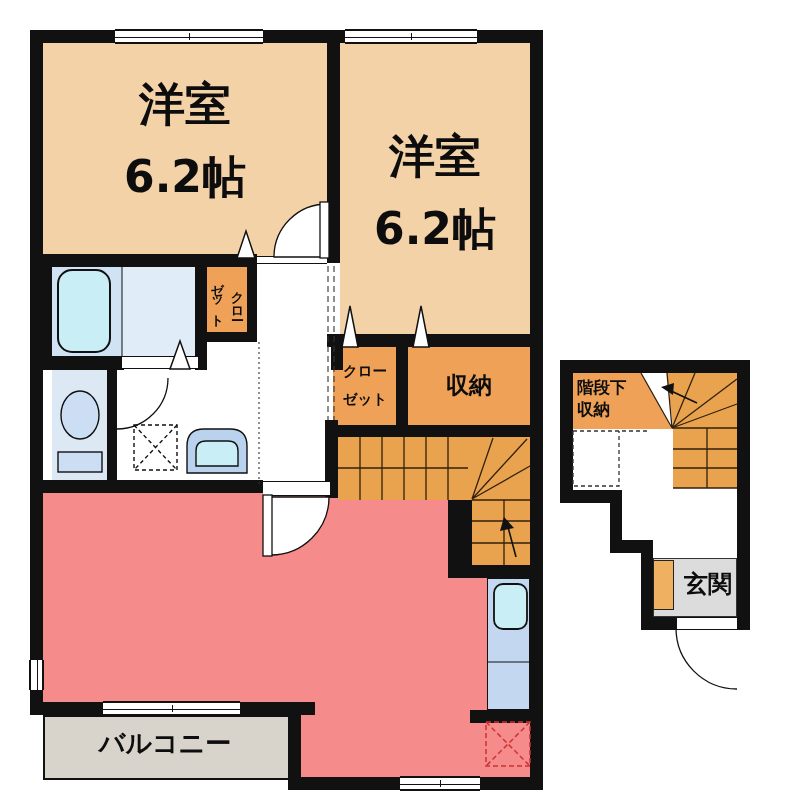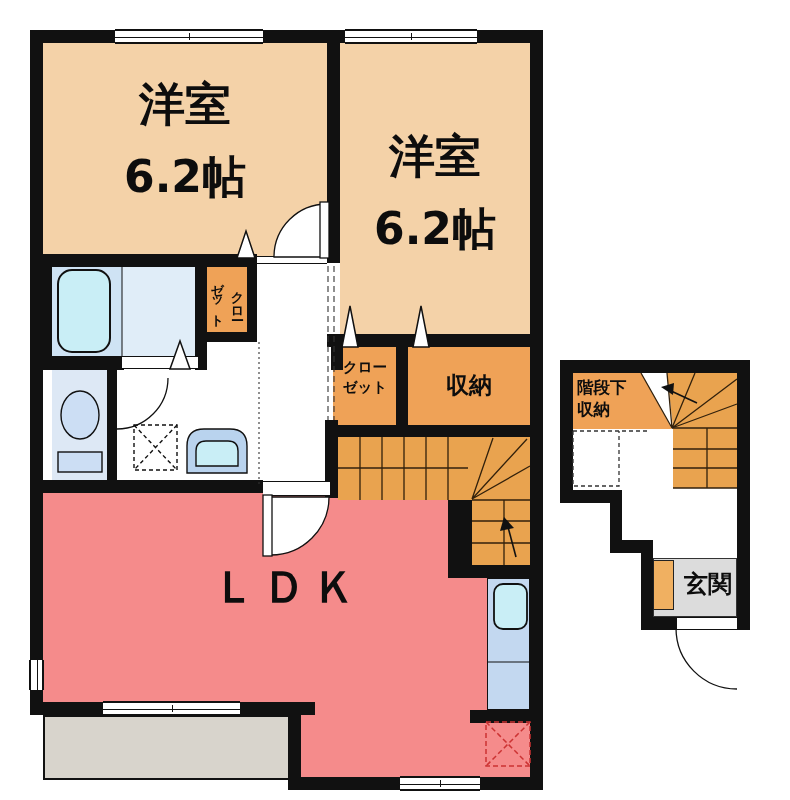--- a/index.html
+++ b/index.html
@@ -175,21 +175,21 @@
       <path d="M486,722 L530,766 M530,722 L486,766"></path>
     </g>
   </svg>
 
   <div class="lbl z5" style="left:85px;top:78px;width:200px;font-size:46px;">洋室</div>
   <div class="lbl z5" style="left:85px;top:152px;width:200px;font-size:44px;">6.2帖</div>
   <div class="lbl z5" style="left:335px;top:130px;width:200px;font-size:46px;">洋室</div>
   <div class="lbl z5" style="left:335px;top:204px;width:200px;font-size:44px;">6.2帖</div>
   <div class="lbl vert z5" style="left:207px;top:266px;width:40px;height:64px;font-size:13px;line-height:20px;letter-spacing:1px;">クロー
 ゼット</div>
-  <div class="lbl lbl-2l z5" style="left:335px;top:357px;width:60px;font-size:14.5px;line-height:20px;">クロー
+  <div class="lbl lbl-2l z5" style="left:335px;top:357px;width:60px;font-size:14.5px;line-height:28px;">クロー
 ゼット</div>
   <div class="lbl z5" style="left:408px;top:372px;width:122px;font-size:23px;">収納</div>
-  <div class="lbl z5" style="left:175px;top:562px;width:225px;font-size:44px;letter-spacing:6px;">ＬＤＫ</div>
+  <div class="lbl z5" style="left:50px;top:729px;width:230px;font-size:26px;">バルコニー</div>
   <div class="lbl lbl-2l z5" style="left:577px;top:377px;width:85px;font-size:16.5px;line-height:22px;text-align:left;">階段下
 収納</div>
   <div class="lbl z5" style="left:676px;top:571px;width:64px;font-size:24px;">玄関</div>
 
 </div>
 
 </body></html>

